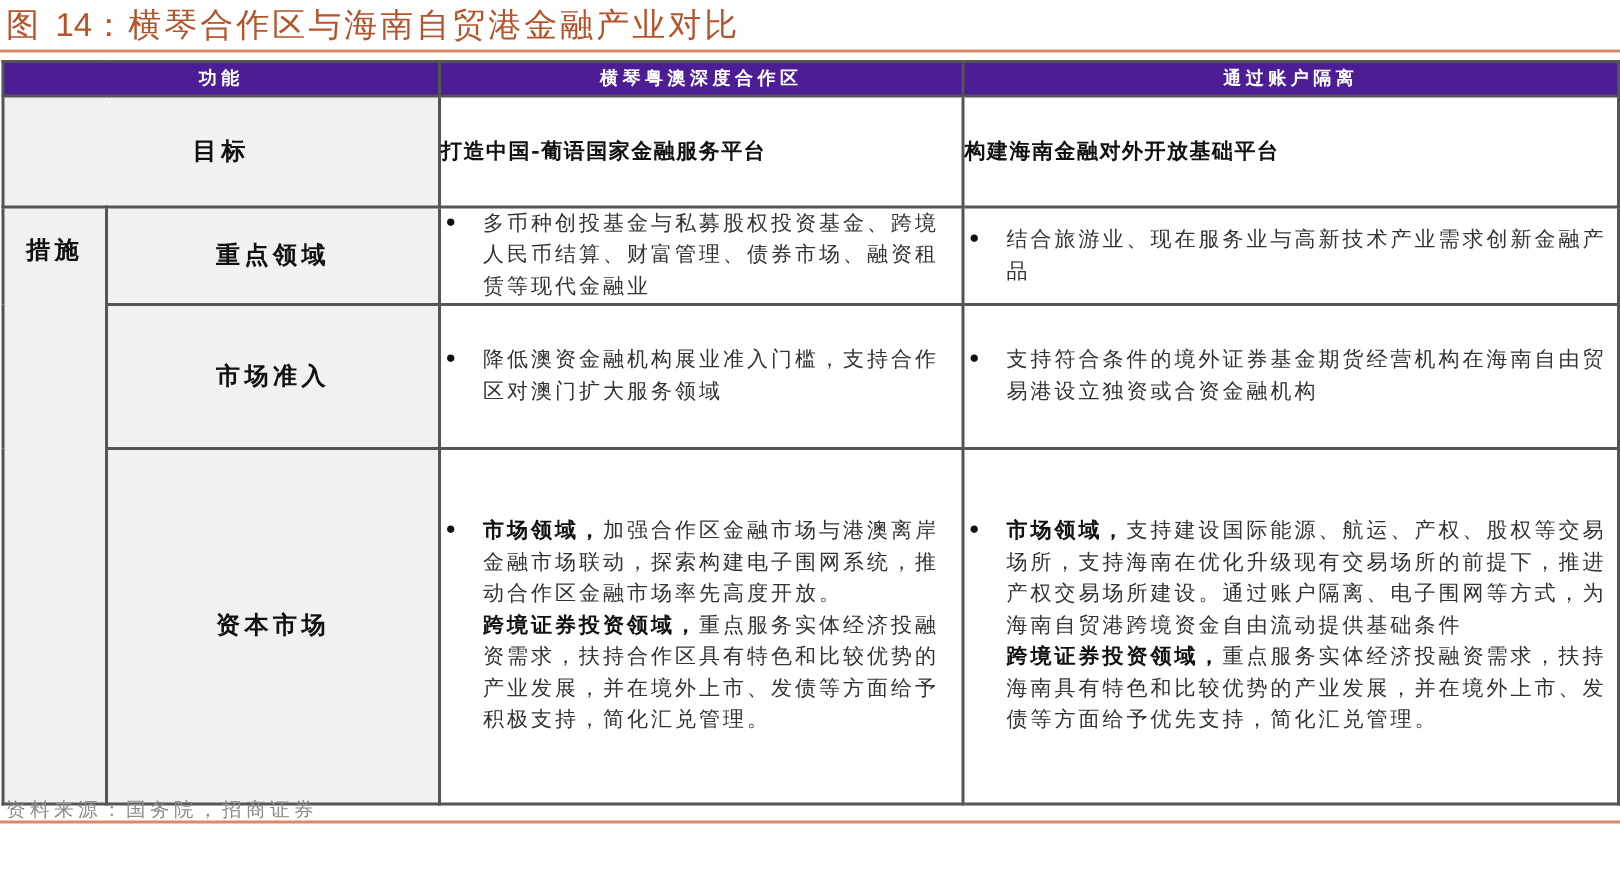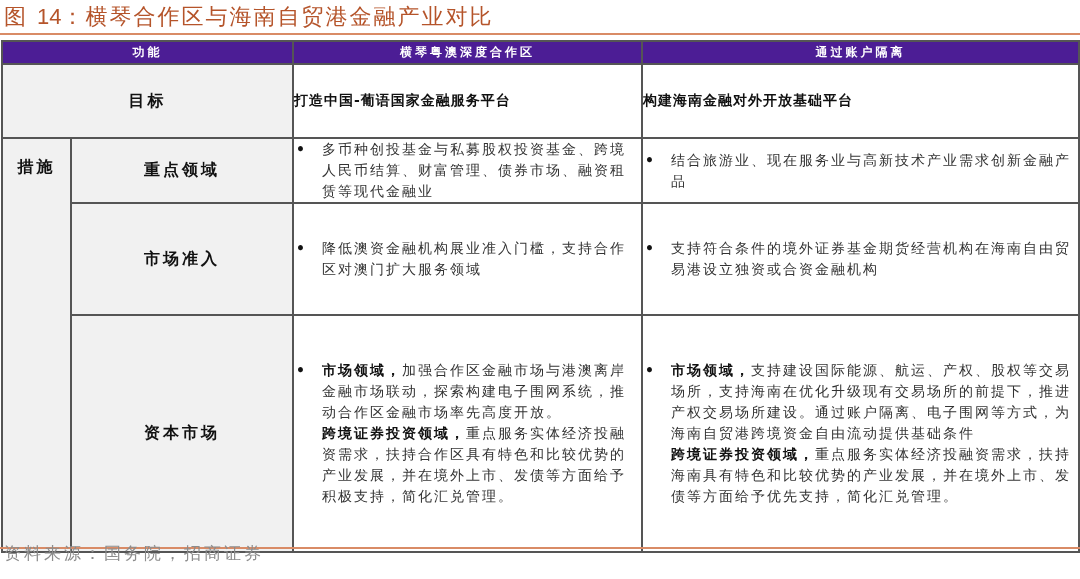--- a/index.html
+++ b/index.html
@@ -3,21 +3,21 @@
 <meta charset="utf-8">
 <style>
   html, body { margin: 0; padding: 0; background: #ffffff; }
   body { width: 1080px; height: 579px; position: relative; overflow: hidden;
          font-family: "DejaVu Serif", "Liberation Serif", serif; }
   .fig-title { position: absolute; left: 4px; top: 2px; height: 30px; line-height: 30px;
                font-size: 22px; color: #B5542A; letter-spacing: 2px; white-space: nowrap; }
   .fig-title .num { font-family: "Liberation Sans", sans-serif; font-weight: normal; letter-spacing: 0; }
   .rule-top { position: absolute; left: 0; top: 33px; width: 1080px; height: 2px; background: #D98B66; }
   .rule-bottom { position: absolute; left: 0; top: 547px; width: 1080px; height: 2px; background: #D98B66; }
-  .source { position: absolute; left: 4px; top: 542px; font-size: 17px; color: #8c8c8c; letter-spacing: 3px; white-space: nowrap; }
+  .source { position: absolute; left: 4px; top: 531px; font-size: 13px; color: #8c8c8c; letter-spacing: 3px; white-space: nowrap; }
 
   table.cmp { position: absolute; left: 1px; top: 40px; width: 1077px; border-collapse: collapse;
               table-layout: fixed; }
   table.cmp td, table.cmp th { border: 2px solid #555555; padding: 0; vertical-align: middle; }
   table.cmp th { background: #4c1d95; color: #ffffff; height: 21px; font-size: 12px; font-weight: bold;
                  letter-spacing: 3px; text-align: center; }
   .label { background: #f1f1f1; text-align: center; font-size: 16px; font-weight: bold; color: #111; letter-spacing: 3px; }
   .goal { background: #ffffff; text-align: left; font-size: 14px; font-weight: bold; color: #111; letter-spacing: 1px; }
   .content { background: #ffffff; font-size: 14px; color: #333; line-height: 21px; letter-spacing: 2px; }
   .bullet-wrap { display: flex; padding: 0 6px 0 2px; }
@@ -64,21 +64,21 @@
         <span class="text">多币种创投基金与私募股权投资基金、跨境人民币结算、财富管理、债券市场、融资租赁等现代金融业</span>
       </div>
     </td>
     <td class="content">
       <div class="bullet-wrap">
         <span class="bullet">•</span>
         <span class="text">结合旅游业、现在服务业与高新技术产业需求创新金融产品</span>
       </div>
     </td>
   </tr>
-  <tr style="height:112px">
+  <tr style="height:96px">
     <td class="label">市场准入</td>
     <td class="content">
       <div class="bullet-wrap">
         <span class="bullet">•</span>
         <span class="text">降低澳资金融机构展业准入门槛，支持合作区对澳门扩大服务领域</span>
       </div>
     </td>
     <td class="content">
       <div class="bullet-wrap">
         <span class="bullet">•</span>

